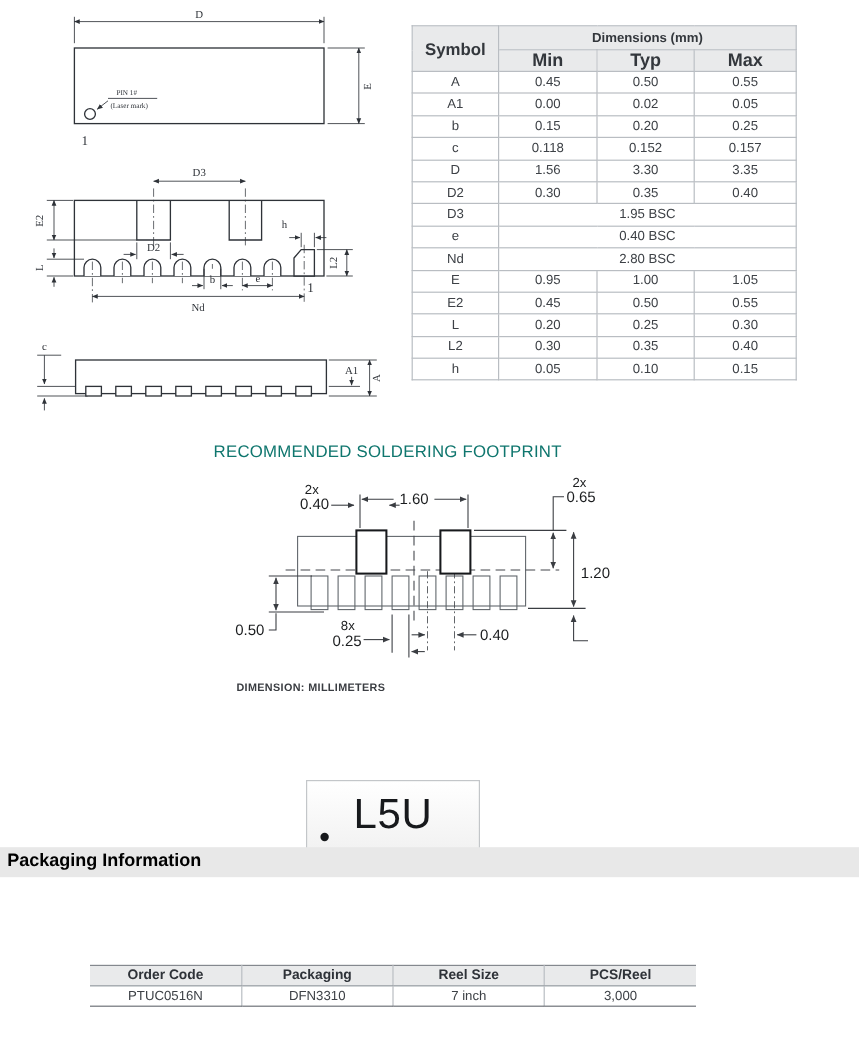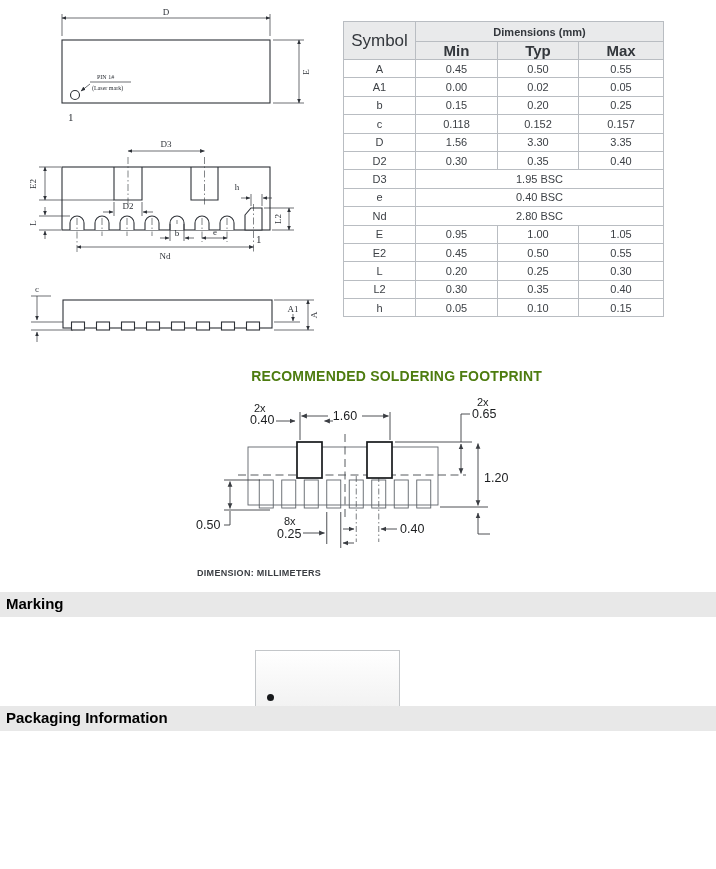--- a/index.html
+++ b/index.html
@@ -23,35 +23,35 @@
   .fdc{stroke:#44474c;stroke-width:.7;fill:none;stroke-dasharray:6 2.5 1.5 2.5}
   .ft{stroke:#3a3d42;stroke-width:.9;fill:none}
   text.ftx{font-family:"Liberation Sans",sans-serif;font-size:12.5px;fill:#1b1d1f}
   text.ftq{font-family:"Liberation Sans",sans-serif;font-size:11px;fill:#1b1d1f}
 
   
   table.dims{position:absolute;left:343px;top:21px;width:320px;border-collapse:collapse;
              font-size:11px;color:#3d4146;text-align:center;table-layout:fixed}
   table.dims td,table.dims th{border:1px solid #b9bdc2;padding:0;height:17.4px;overflow:hidden}
   table.dims th{background:#e9eaeb;color:#33373c}
-  table.dims th.sym{font-size:17px;font-weight:normal}
+  table.dims th.sym{font-size:14px;font-weight:bold}
   table.dims th.gh{font-size:11px;font-weight:bold;height:19px}
   table.dims th.ch{font-size:15px;font-weight:bold;height:15px}
 
   
   table.pkg{position:absolute;left:75px;top:804px;width:505px;border-collapse:collapse;
             font-size:11px;color:#3d4146;text-align:center;table-layout:fixed}
   table.pkg th{background:#e9eaeb;font-weight:bold;font-size:11.5px;color:#2e3238;height:16px;
                border-top:1px solid #84888e;border-bottom:1px solid #9aa0a6;padding:0}
   table.pkg td{height:16px;border-bottom:1.5px solid #6f7379;padding:0}
   table.pkg th:not(:last-child),table.pkg td:not(:last-child){border-right:1px solid #b9bdc2}
 
   
-  .fp-title{position:absolute;left:178px;top:368px;width:364px;text-align:right;
-            font-size:14px;font-weight:bold;color:#4d7c0f;letter-spacing:.2px}
+  .fp-title{position:absolute;left:178px;top:368px;width:364px;text-align:left;
+            font-size:14px;font-weight:normal;color:#0f766e;letter-spacing:.2px}
   .fp-note{position:absolute;left:197px;top:568px;font-size:9px;font-weight:bold;color:#3a3d42;letter-spacing:.3px}
   .section-bar{position:absolute;left:0;width:716px;height:25px;background:#e8e8e8;
                box-sizing:border-box;padding-left:6px;line-height:24px;
                font-size:15px;font-weight:bold;color:#000}
   .bar-marking{top:592px}
   .bar-packaging{top:706px}
 
   
   .marking-box{position:absolute;left:255px;top:650px;width:145px;height:58px;
                border:1px solid #c3c6c9;background:linear-gradient(#ffffff,#f2f2f2);
@@ -357,24 +357,40 @@
     <line x1="113" y1="141" x2="134.5" y2="141" class="ft" marker-end="url(#arF)"></line>
     <line x1="164" y1="151" x2="153" y2="151" class="ft" marker-end="url(#arF)"></line>
 
     <line x1="153" y1="137" x2="164" y2="137" class="ft" marker-end="url(#arF)"></line>
     <line x1="207" y1="137" x2="191" y2="137" class="ft" marker-end="url(#arF)"></line>
     <text x="210" y="141" class="ftx">0.40</text>
   </svg>
 
   <div class="fp-note">DIMENSION: MILLIMETERS</div>
 
-  <div class="section-bar bar-marking">
-    <span>Marking</span>
-  </div>
   <div class="marking-box">
     <span class="pin-dot"></span>
+    <span class="marking-text">L5U</span>
   </div>
 
   <div class="section-bar bar-packaging">
     <span>Packaging Information</span>
   </div>
+  <table class="pkg">
+    <thead>
+        <tr>
+          <th>Order Code</th>
+          <th>Packaging</th>
+          <th>Reel Size</th>
+          <th>PCS/Reel</th>
+        </tr>
+      </thead>
+    <tbody>
+        <tr>
+          <td>PTUC0516N</td>
+          <td>DFN3310</td>
+          <td>7 inch</td>
+          <td>3,000</td>
+        </tr>
+      </tbody>
+  </table>
 
 </div>
 
 </body></html>

